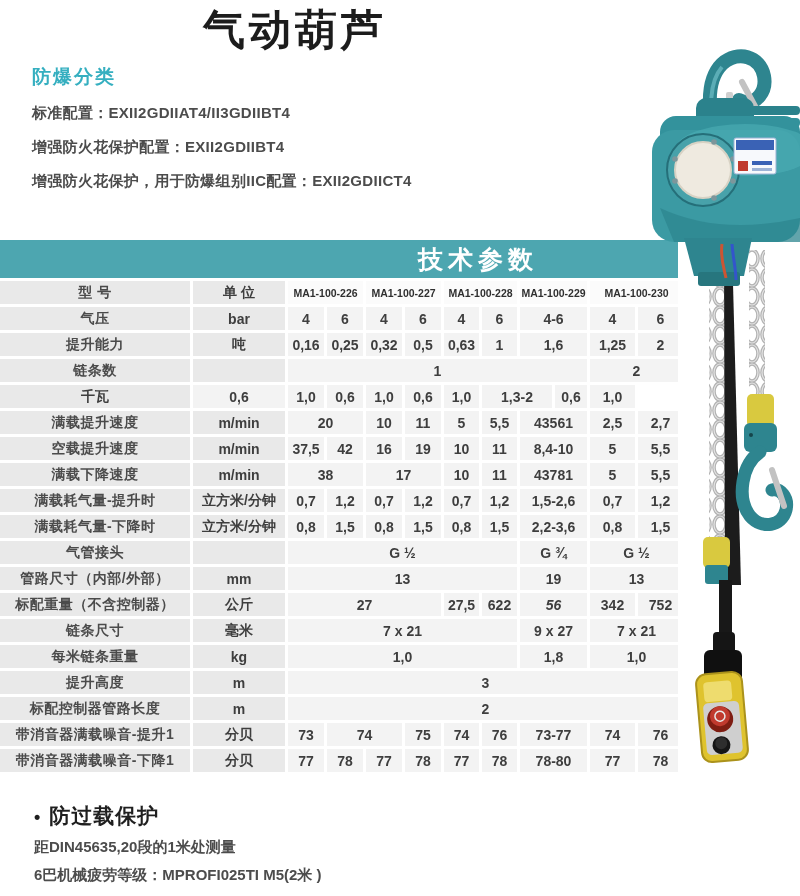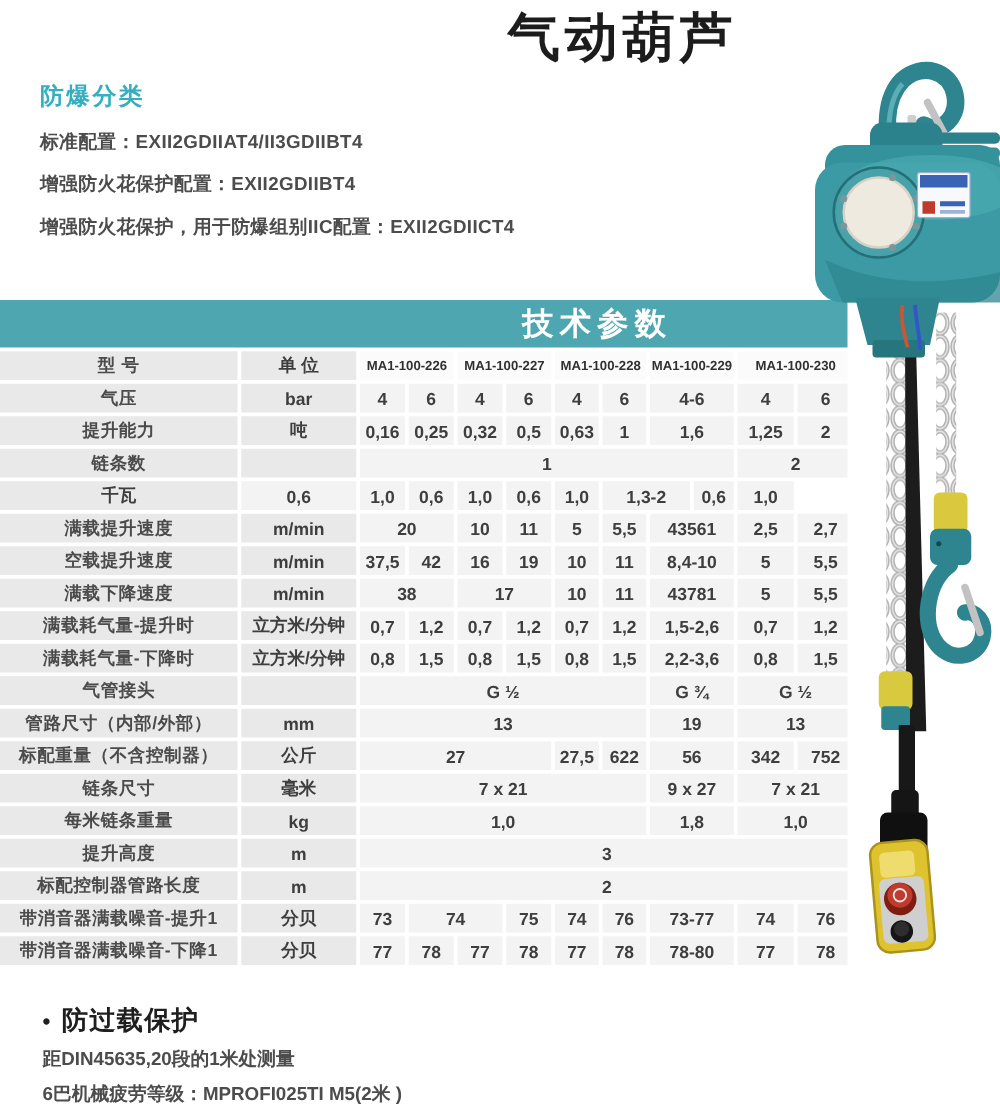--- a/index.html
+++ b/index.html
@@ -1,21 +1,21 @@
 <!DOCTYPE html>
 <html><head>
 <meta charset="utf-8">
 <style>
   html,body{margin:0;padding:0;}
   body{
     width:800px;height:896px;background:#ffffff;position:relative;overflow:hidden;
     font-family:"Liberation Sans","DejaVu Sans",sans-serif;
   }
   .page-title{
-    position:absolute;top:2px;left:0;width:590px;text-align:right;
+    position:absolute;top:2px;left:0;width:590px;text-align:center;
     font-size:42px;font-weight:700;color:#1c1c1c;letter-spacing:4px;
   }
   .sec-head1{
     position:absolute;left:32px;top:64px;
     color:#35afc0;font-size:19px;font-weight:700;letter-spacing:2px;
   }
   .cfg-line{
     position:absolute;left:32px;color:#4c4c4c;font-size:15px;font-weight:600;letter-spacing:.3px;text-align:center;
   }
   .cfg1{top:104px}.cfg2{top:138px}.cfg3{top:172px}
@@ -189,21 +189,21 @@
         <div class="cell val" style="grid-column: span 6;">13</div>
         <div class="cell val" style="grid-column: span 2;">19</div>
         <div class="cell val" style="grid-column: span 2;">13</div>
       </div>
       <div class="trow">
         <div class="cell lab">标配重量（不含控制器）</div>
         <div class="cell unit">公斤</div>
         <div class="cell val" style="grid-column: span 4;">27</div>
         <div class="cell val">27,5</div>
         <div class="cell val">622</div>
-        <div class="cell val" style="grid-column: span 2;">56</div>
+        <div class="cell val" style="grid-column: span 2; font-style: italic;">56</div>
         <div class="cell val">342</div>
         <div class="cell val">752</div>
       </div>
       <div class="trow">
         <div class="cell lab">链条尺寸</div>
         <div class="cell unit">毫米</div>
         <div class="cell val" style="grid-column: span 6;">7 x 21</div>
         <div class="cell val" style="grid-column: span 2;">9 x 27</div>
         <div class="cell val" style="grid-column: span 2;">7 x 21</div>
       </div>

